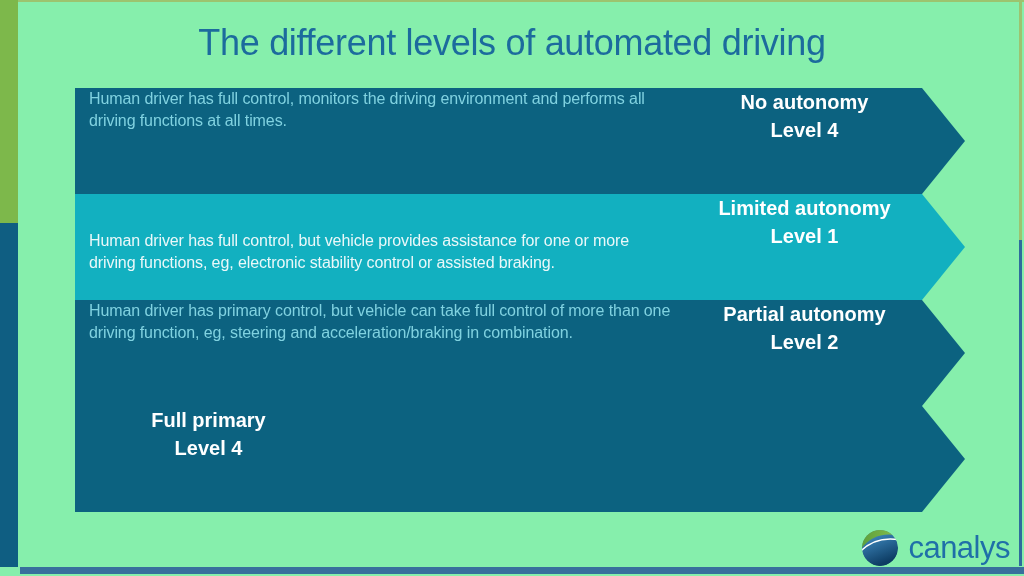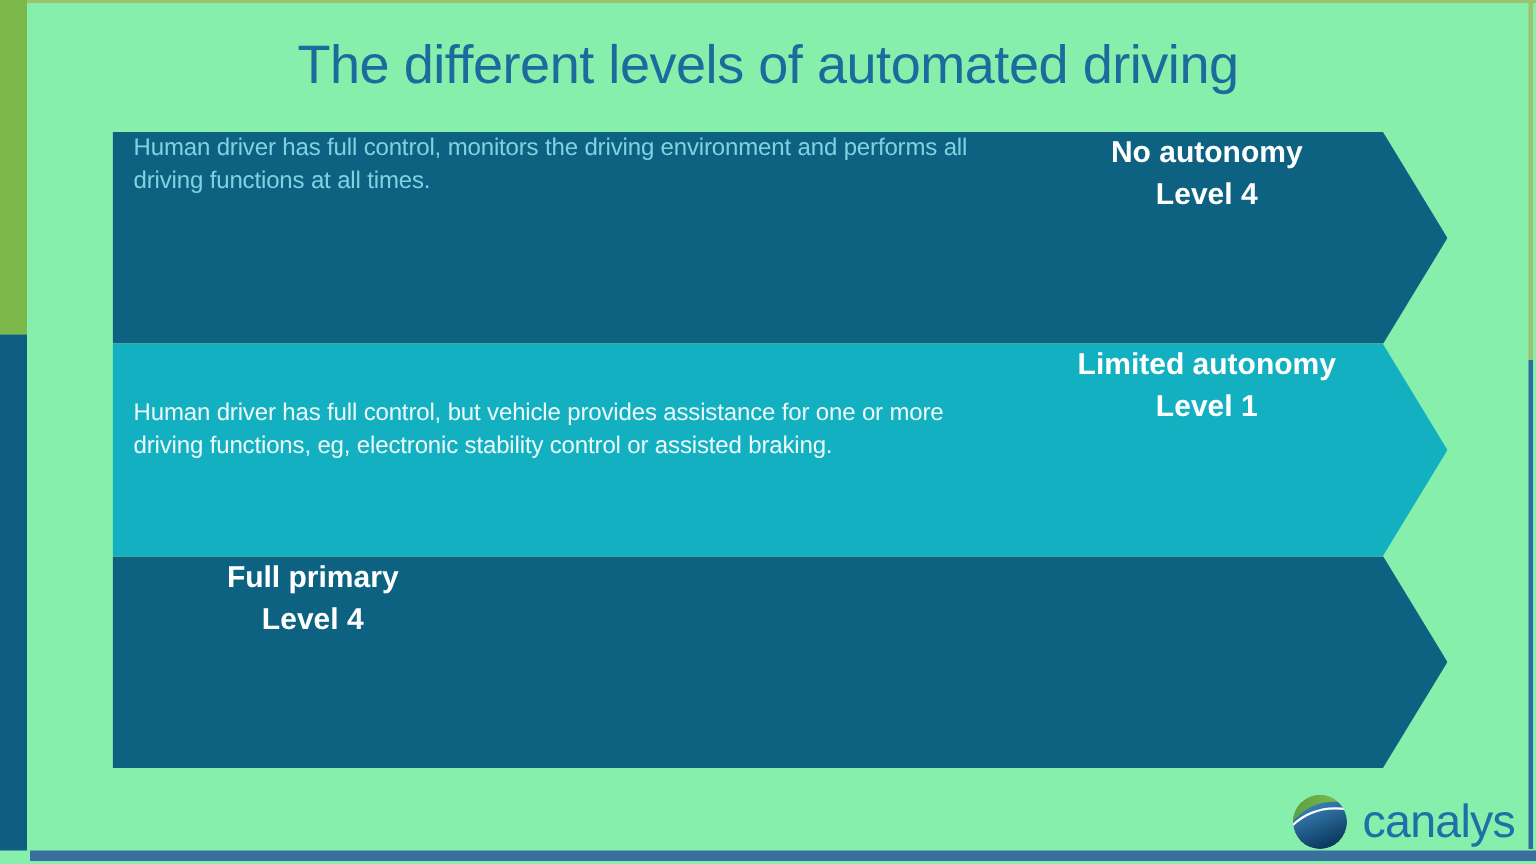--- a/index.html
+++ b/index.html
@@ -80,20 +80,27 @@
     </div>
 
     <div class="level teal">
       <div class="desc">Human driver has full control, but vehicle provides assistance for one or more driving functions, eg, electronic stability control or assisted braking.</div>
       <div class="label">
         <div>Limited autonomy</div>
         <div>Level 1</div>
       </div>
     </div>
 
+    <div class="level dark">
+      <div class="desc">Human driver has primary control, but vehicle can take full control of more than one driving function, eg, steering and acceleration/braking in combination.</div>
+      <div class="label">
+        <div>Partial autonomy</div>
+        <div>Level 2</div>
+      </div>
+    </div>
 
 
     <div class="level dark">
       <div class="label">
         <div>Full primary</div>
         <div>Level 4</div>
       </div>
     </div>
 
   </div>

